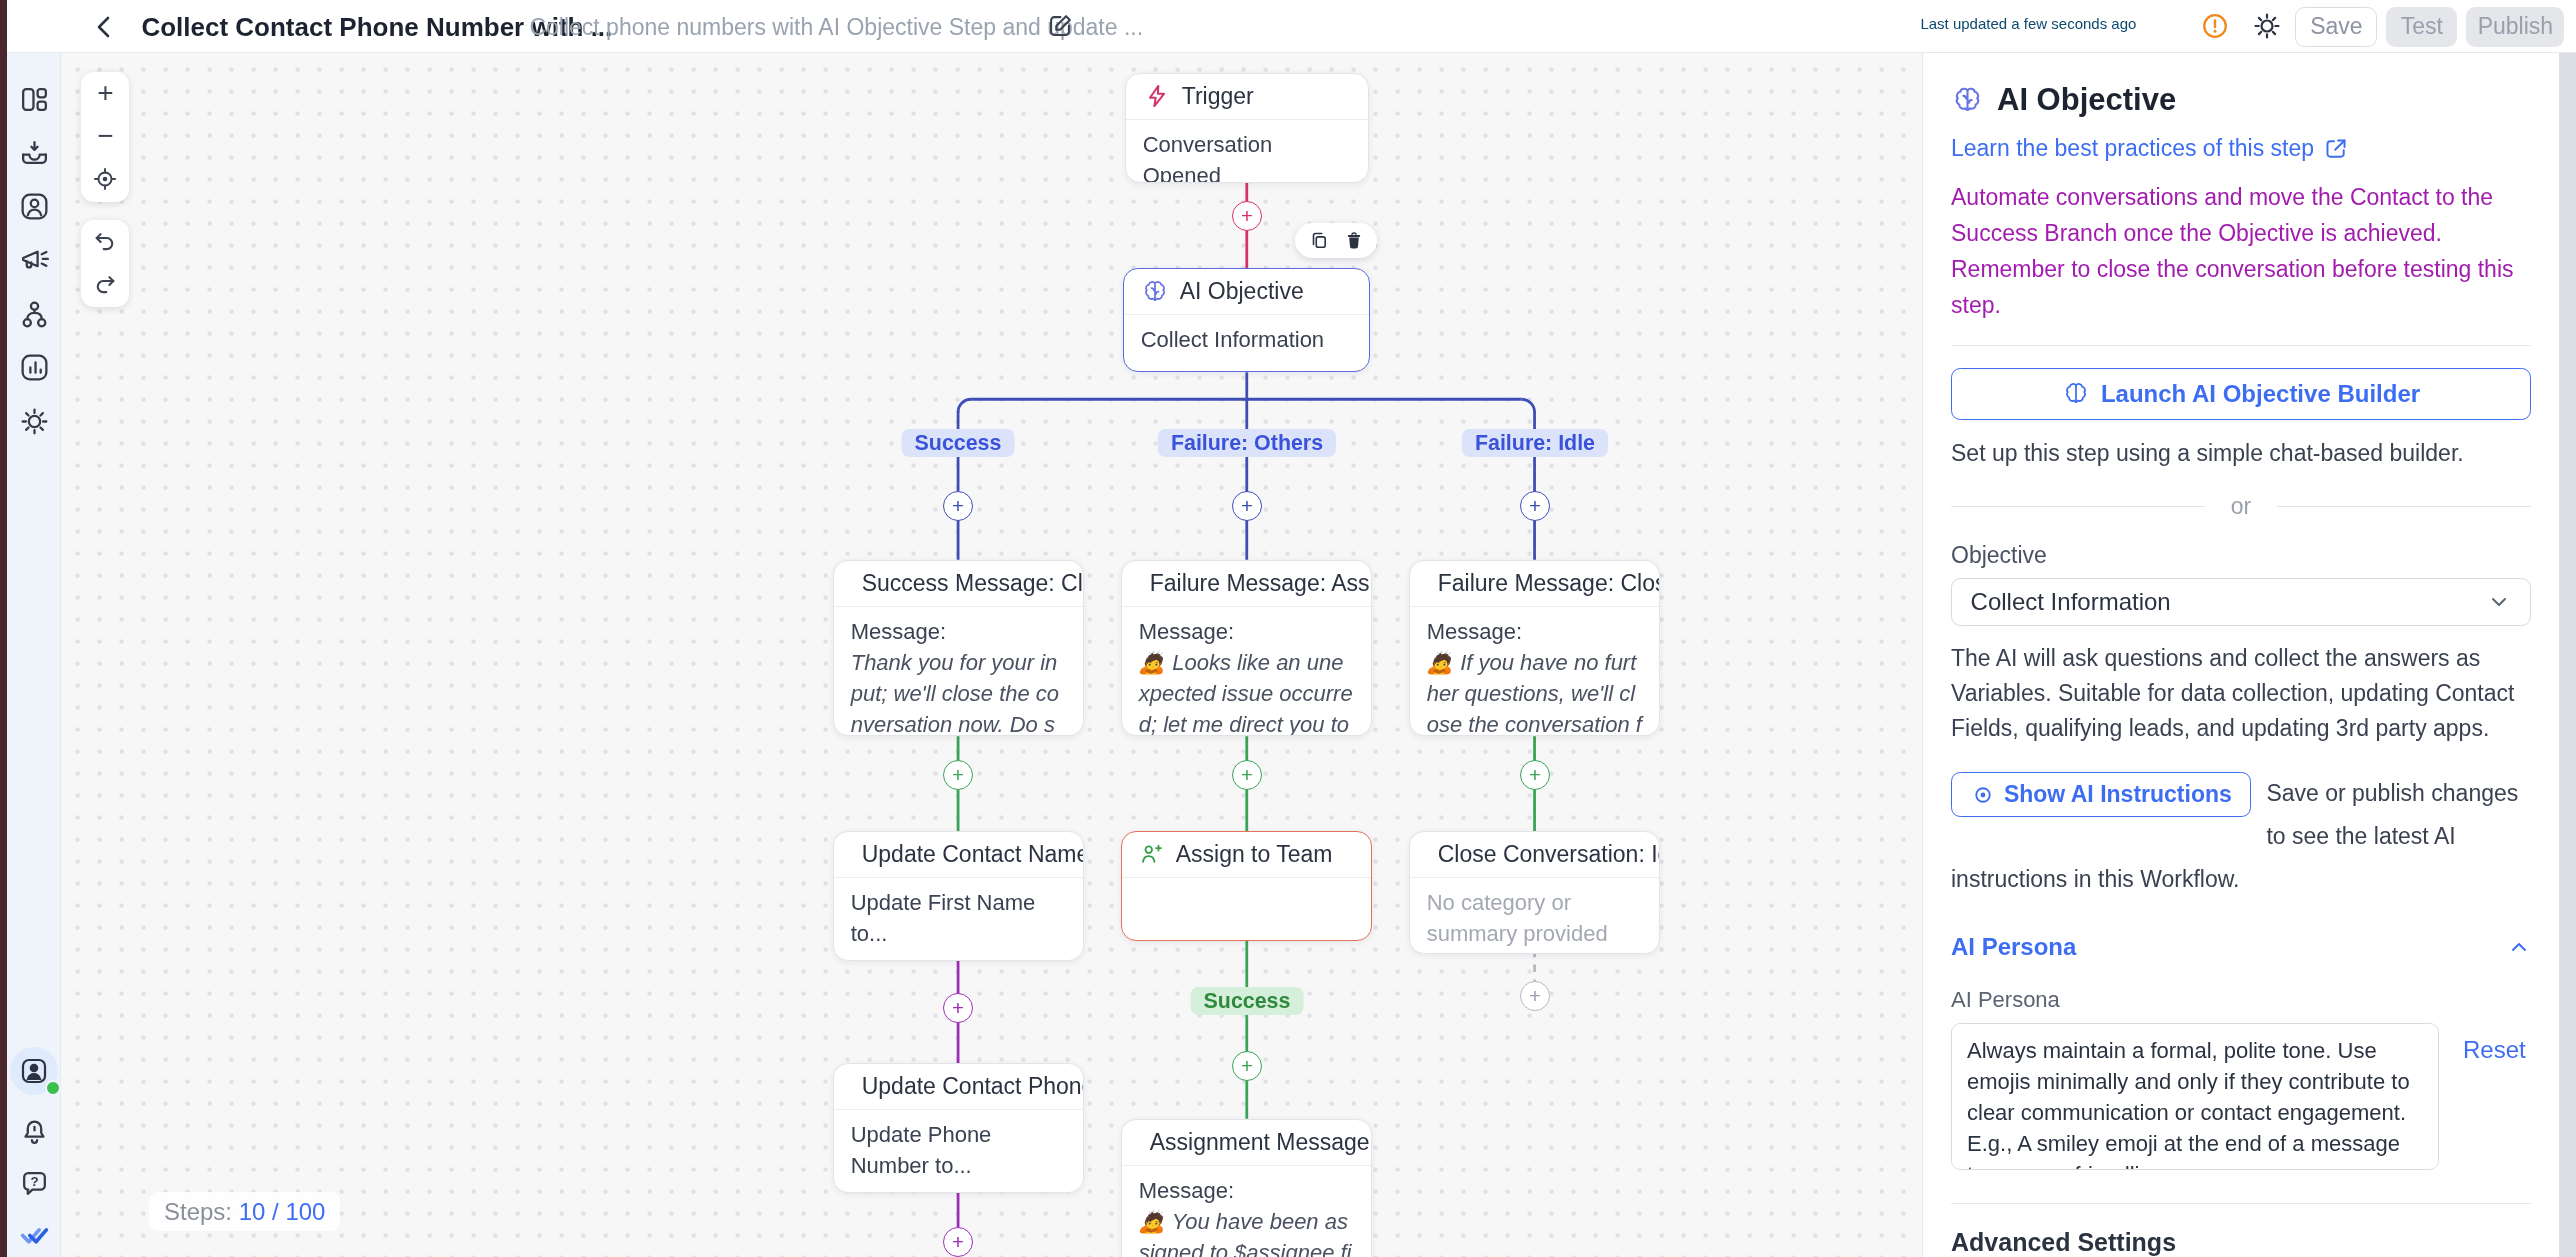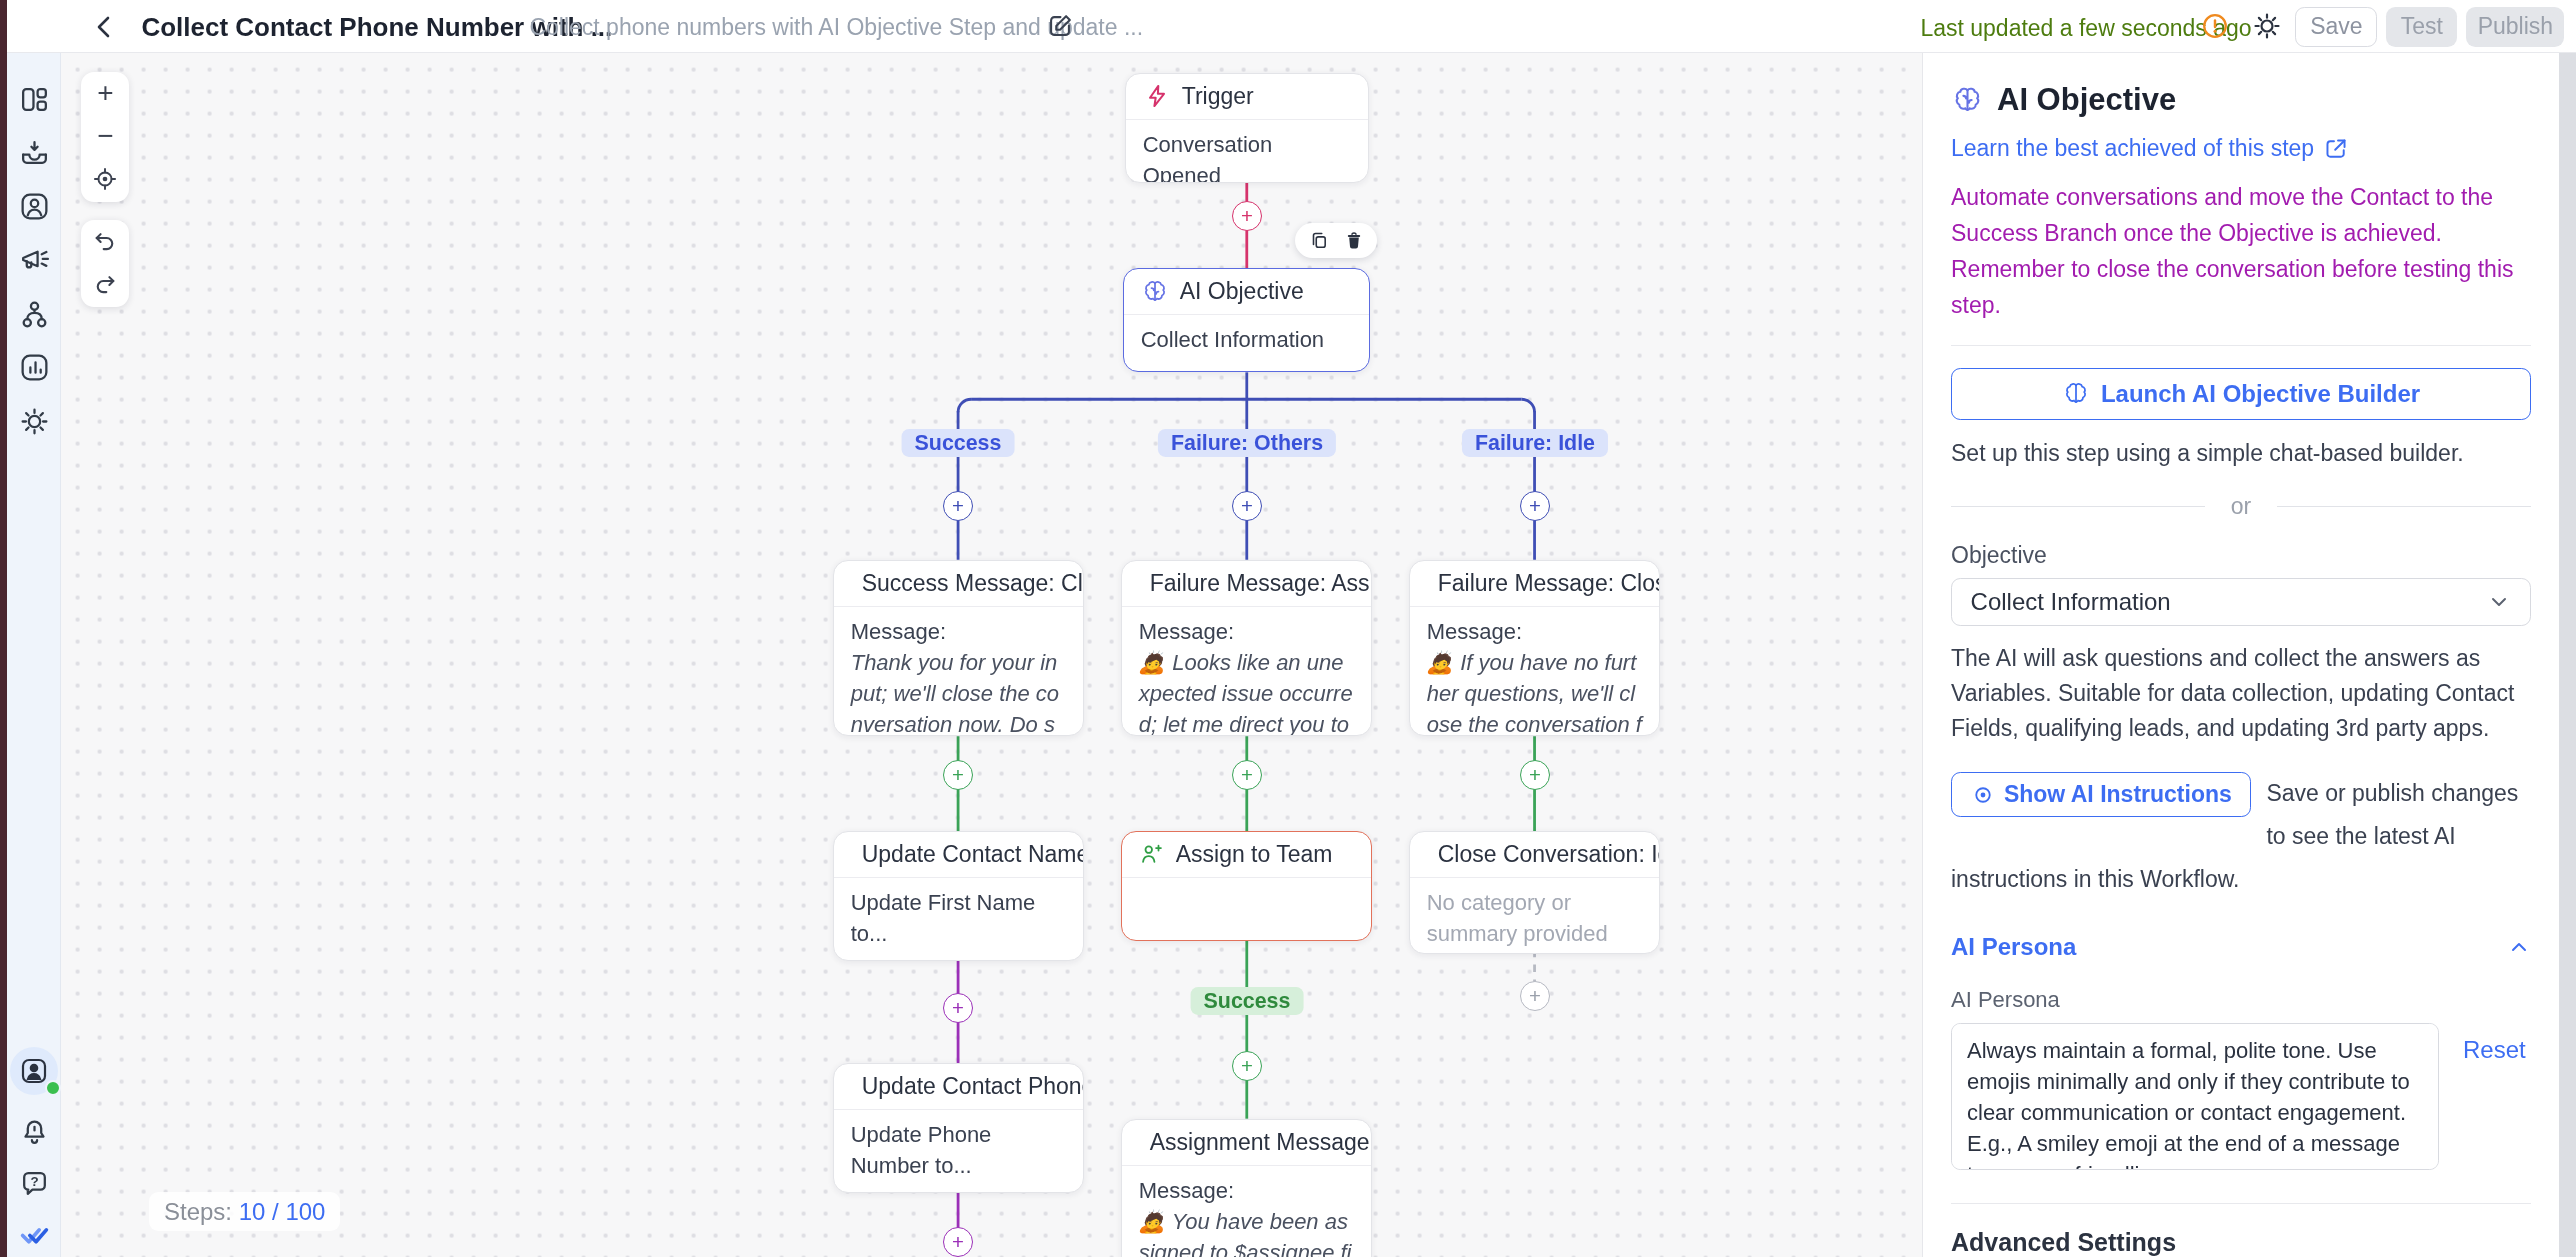--- a/index.html
+++ b/index.html
@@ -9,21 +9,21 @@
   
   .edge-strip { position:absolute; left:0; top:0; width:7.4px; height:1257px; background:#4a262f; }
 
   
   .header { position:absolute; left:7.4px; top:0; width:2569px; height:53px; background:#fff; border-bottom:0.9px solid #e8e9ed; z-index:30; }
   .logo-badge { position:absolute; left:7.4px; top:7.4px; width:37px; height:37px; border:1.9px solid #3d6df2; border-radius:11px; color:#3d6df2; font-size:22px; font-weight:700; display:flex; align-items:center; justify-content:center; background:#fff; }
   .back-btn { position:absolute; left:82px; top:11px; width:32px; height:32px; color:#2b3240; cursor:pointer; }
   .hdr-title { position:absolute; left:134px; top:12px; font-size:26px; font-weight:700; color:#1d2330; white-space:nowrap; }
   .hdr-sub { position:absolute; left:522px; top:14px; font-size:23px; color:#9aa3b0; white-space:nowrap; }
   .hdr-edit { position:absolute; left:1038px; top:11px; width:30px; height:30px; color:#3a4150; cursor:pointer; }
-  .hdr-updated { position:absolute; left:1913px; top:15px; font-size:23px; color:#4d7c0f; }
+  .hdr-updated { position:absolute; left:1913px; top:15px; font-size:15px; color:#0c4a6e; }
   .hdr-warn { position:absolute; left:2193px; top:11px; width:30px; height:30px; }
   .hdr-gear { position:absolute; left:2244px; top:10.2px; width:32px; height:32px; color:#2b3240; }
   .btn { position:absolute; top:6.5px; height:40px; border-radius:9.3px; font-size:23px; display:flex; align-items:center; justify-content:center; cursor:pointer; font-family:inherit; }
   .btn-save { left:2288px; width:82px; background:#fff; border:0.9px solid #dadce2; color:#8d93a0; }
   .btn-test { left:2379px; width:71px; background:#e4e6ea; border:none; color:#9aa0ab; }
   .btn-publish { left:2459px; width:98px; background:#e4e6ea; border:none; color:#9aa0ab; }
 
   
   .sidebar { position:absolute; left:7.4px; top:0; width:54px; height:1257px; background:#eff4fb; z-index:20; border-right:0.9px solid #e3e8f0; }
   .side-ic { position:absolute; left:10.2px; width:33px; height:33px; color:#323b47; cursor:pointer; }
@@ -414,21 +414,21 @@
   <div class="panel">
     <div class="panel-title-row">
       <svg viewBox="0 0 32 32" width="33" height="33" fill="none" stroke="#6673e5" stroke-width="2" stroke-linecap="round">
           <path d="M16 6C14 3.5 9.5 4.5 9 7.5 6 8 4.8 11.5 6.5 13.8 4.8 15.8 5.6 19 8 20c0 3 3 4.8 5.7 3.6.9 1.2 2.3 1.4 2.3 1.4"></path>
           <path d="M16 6c2-2.5 6.5-1.5 7 1.5 3 .5 4.2 4 2.5 6.3 1.7 2 1 5.2-1.5 6.2 0 3-3 4.8-5.7 3.6-.9 1.2-2.3 1.4-2.3 1.4"></path>
           <path d="M16 6v19M12 11.5c1.6 0 2.6 1 2.6 2.6M20 15.5c-1.6 0-2.6 1-2.6 2.6"></path>
         </svg>
       <div class="panel-title">AI Objective</div>
     </div>
     <div class="link-row">
-      <span>Learn the best achieved of this step</span>
+      <span>Learn the best practices of this step</span>
       <svg viewBox="0 0 32 32" width="26" height="26" fill="none" stroke="#3d6df2" stroke-width="2.4" stroke-linecap="round" stroke-linejoin="round">
           <path d="M13.5 6.5H9A3.5 3.5 0 0 0 5.5 10v12A3.5 3.5 0 0 0 9 25.5h13a3.5 3.5 0 0 0 3.5-3.5v-4.5"></path>
           <path d="M18.5 5.5h8v8"></path>
           <path d="M26.5 5.5 15 17"></path>
         </svg>
     </div>
     <div class="p-desc">Automate conversations and move the Contact to the Success Branch once the Objective is achieved. Remember to close the conversation before testing this step.</div>
     <div class="hr"></div>
     <button class="launch-btn">
       <svg viewBox="0 0 32 32" width="28" height="28" fill="none" stroke="#3d6df2" stroke-width="2" stroke-linecap="round">

